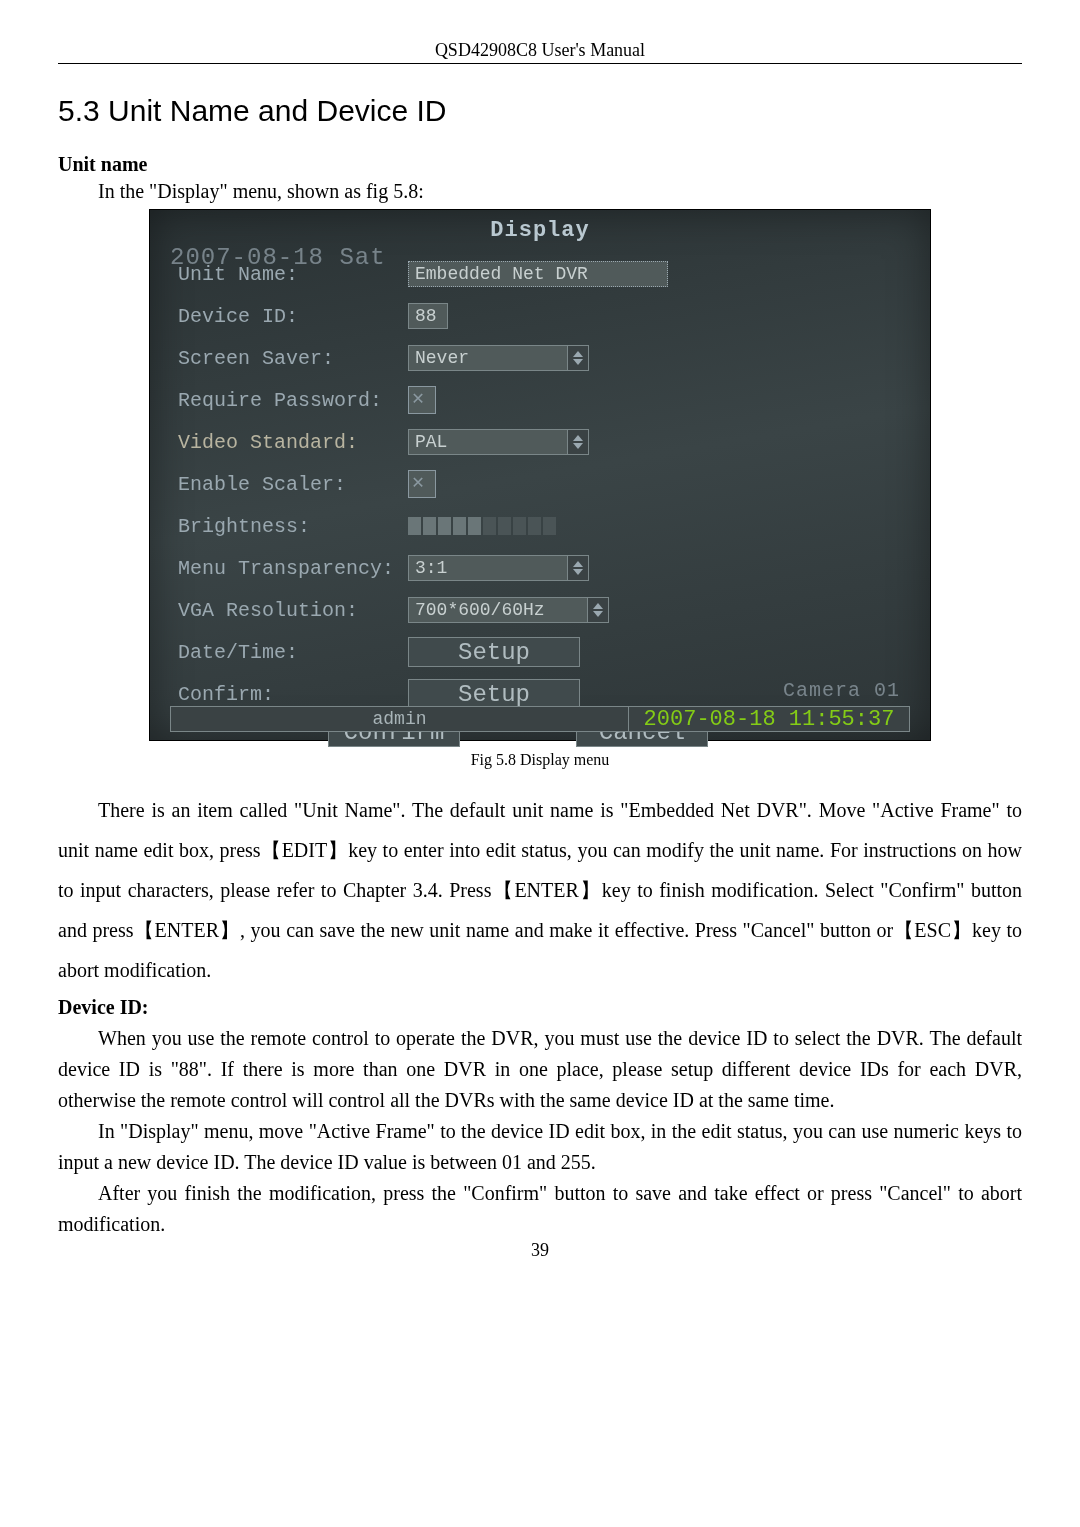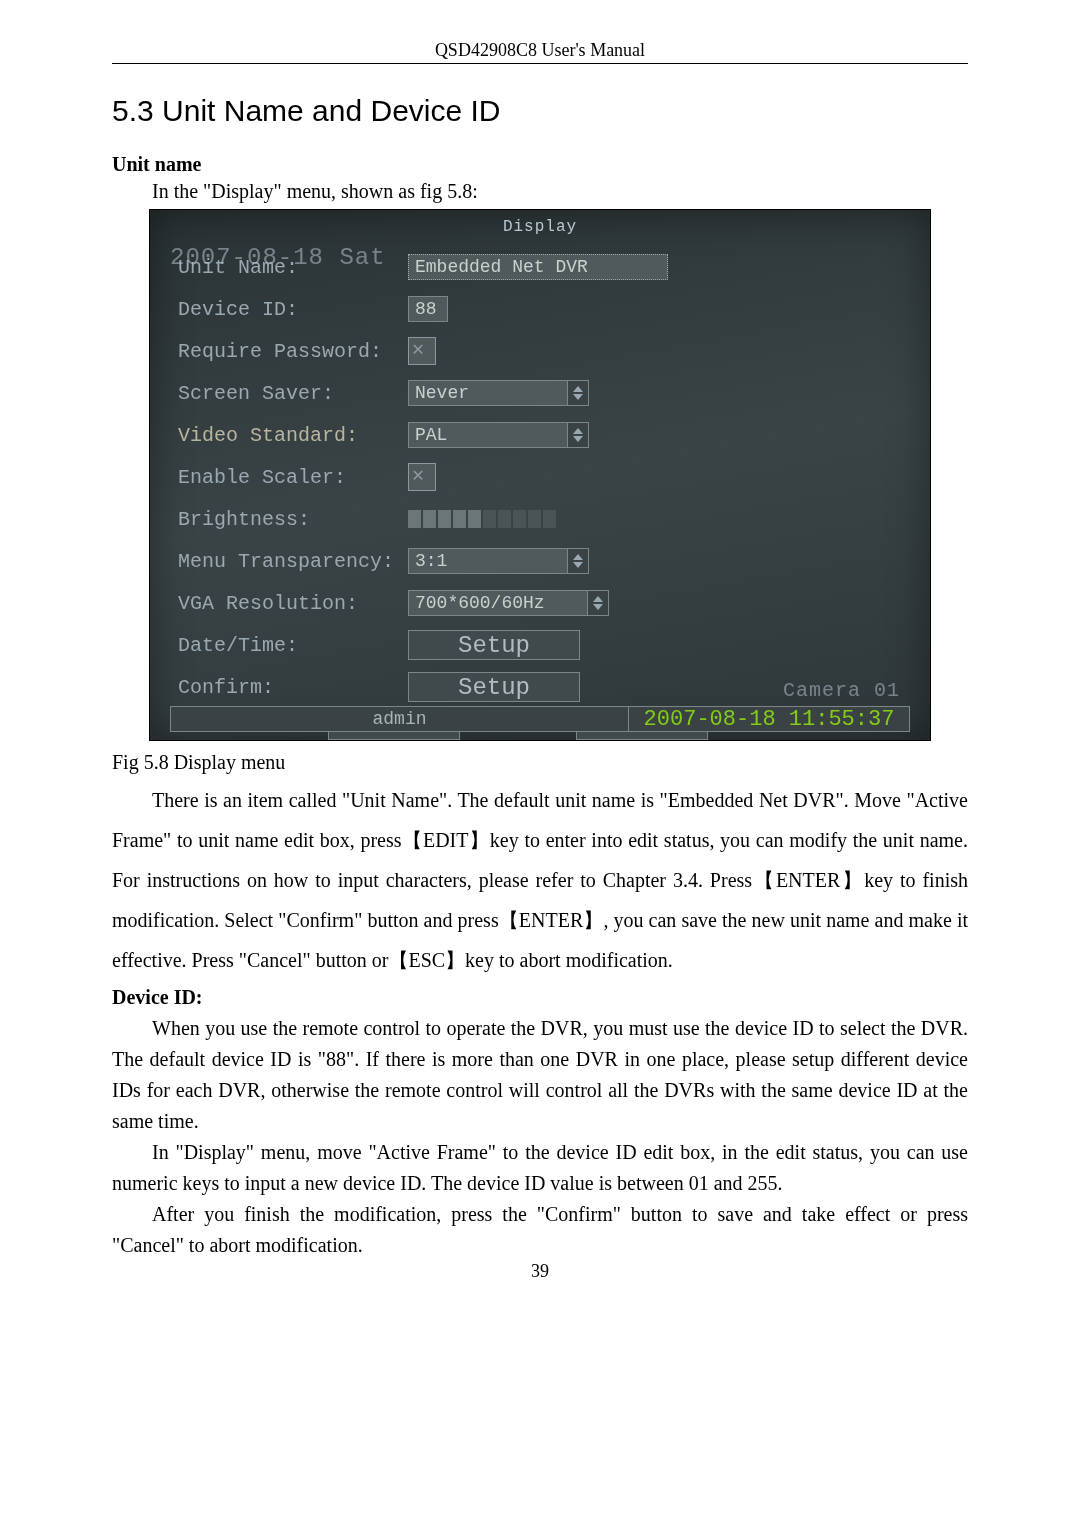--- a/index.html
+++ b/index.html
@@ -4,21 +4,21 @@
   <style>
     body {
       margin: 0;
       padding: 0;
       font-family: "Times New Roman", serif;
       background: #fff;
       color: #000;
       width: 1080px;
     }
     .page {
-      padding: 40px 112px;
+      padding: 40px 58px;
       box-sizing: border-box;
     }
     .header-line {
       text-align: center;
       font-size: 18px;
       border-bottom: 1.5px solid #000;
       padding-bottom: 2px;
       margin-bottom: 30px;
     }
     .section-title {
@@ -52,22 +52,23 @@
       color: rgba(180, 195, 205, 0.55);
       font-size: 24px;
       letter-spacing: 1px;
     }
     .title-row {
       display: flex;
       align-items: center;
       justify-content: center;
       padding-top: 8px;
       color: #b9c8d0;
-      font-size: 16px;
+      font-size: 22px;
       letter-spacing: 1px;
+      font-weight: bold;
     }
     .form-grid {
       padding: 10px 20px 0 28px;
     }
     .form-row {
       display: flex;
       align-items: center;
       height: 42px;
     }
     .form-label {
@@ -199,24 +200,24 @@
       border: 1px solid #7a8688;
       border-left: none;
       background: #3a4244;
       display: flex;
       align-items: center;
       justify-content: center;
       color: #84cc16;
       font-size: 22px;
     }
     .figure-caption {
-      text-align: left;
-      font-size: 20px;
+      text-align: center;
+      font-size: 16px;
       margin-top: 10px;
-      margin-bottom: 6px;
+      margin-bottom: 21px;
     }
     .body-text {
       font-size: 20px;
       line-height: 2.0;
       text-align: justify;
     }
     .body-text p {
       margin: 0 0 0 0;
       text-indent: 40px;
     }
@@ -258,34 +259,34 @@
     <div class="title-row">Display</div>
 
     <div class="form-grid">
       <div class="form-row">
         <div class="form-label">Unit Name:</div>
         <div class="text-input dashed" style="width:260px;">Embedded Net DVR</div>
       </div>
       <div class="form-row">
         <div class="form-label">Device ID:</div>
         <div class="text-input" style="width:40px;">88</div>
-      </div>
-      <div class="form-row">
-        <div class="form-label">Require Password:</div>
-        <div class="checkbox"></div>
       </div>
       <div class="form-row">
         <div class="form-label">Screen Saver:</div>
         <div class="spinner">
           <div class="spinner-box">Never</div>
           <div class="spinner-arrows">
               <div class="arrow-up"></div>
               <div class="arrow-down"></div>
             </div>
         </div>
+      </div>
+      <div class="form-row">
+        <div class="form-label">Require Password:</div>
+        <div class="checkbox"></div>
       </div>
       <div class="form-row">
         <div class="form-label alt">Video Standard:</div>
         <div class="spinner">
           <div class="spinner-box">PAL</div>
           <div class="spinner-arrows">
               <div class="arrow-up"></div>
               <div class="arrow-down"></div>
             </div>
         </div>

